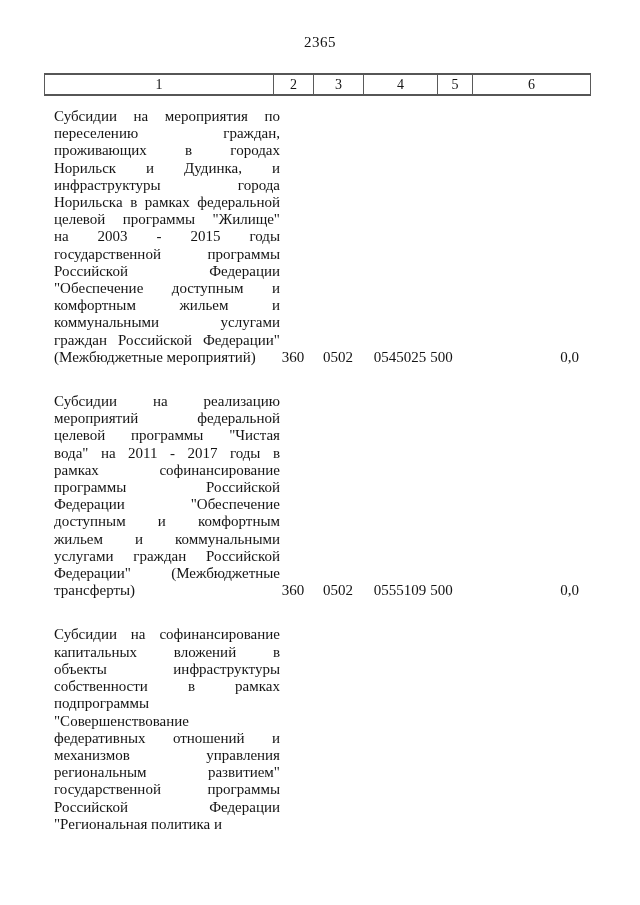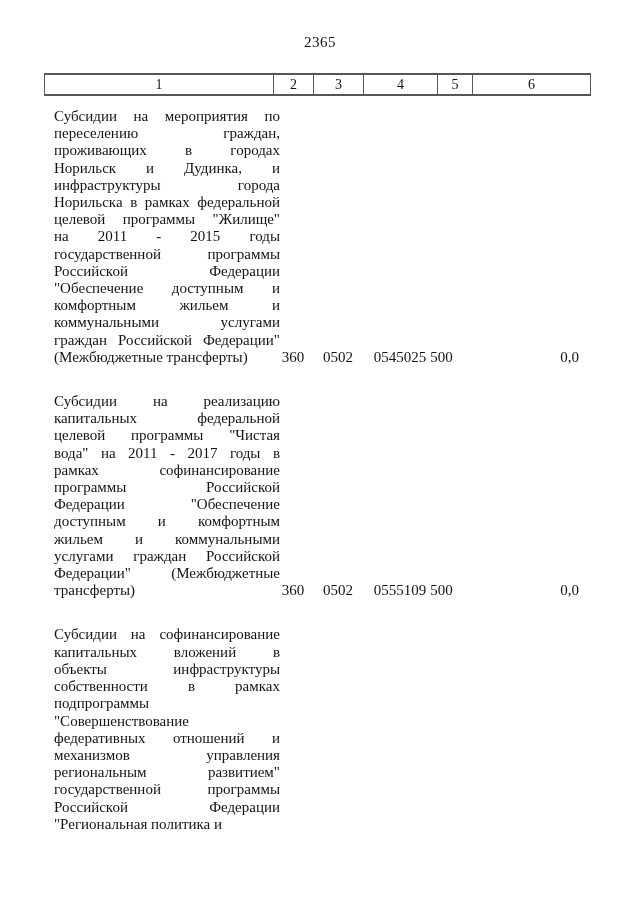--- a/index.html
+++ b/index.html
@@ -80,39 +80,39 @@
     <div id="table-body">
         <div class="row">
           <div class="name-block">
             <div class="tline">Субсидии на мероприятия по</div>
             <div class="tline">переселению граждан,</div>
             <div class="tline">проживающих в городах</div>
             <div class="tline">Норильск и Дудинка, и</div>
             <div class="tline">инфраструктуры города</div>
             <div class="tline">Норильска в рамках федеральной</div>
             <div class="tline">целевой программы "Жилище"</div>
-            <div class="tline">на 2011 - 2015 годы</div>
+            <div class="tline">на 2003 - 2015 годы</div>
             <div class="tline">государственной программы</div>
             <div class="tline">Российской Федерации</div>
             <div class="tline">"Обеспечение доступным и</div>
             <div class="tline">комфортным жильем и</div>
             <div class="tline">коммунальными услугами</div>
             <div class="tline">граждан Российской Федерации"</div>
-            <div class="tline last">(Межбюджетные трансферты)</div>
+            <div class="tline last">(Межбюджетные мероприятий)</div>
           </div>
           <div class="num col2">360</div>
           <div class="num col3">0502</div>
           <div class="num col4">0545025</div>
           <div class="num col5">500</div>
           <div class="num col6">0,0</div>
         </div>
         <div class="row">
           <div class="name-block">
             <div class="tline">Субсидии на реализацию</div>
-            <div class="tline">капитальных федеральной</div>
+            <div class="tline">мероприятий федеральной</div>
             <div class="tline">целевой программы "Чистая</div>
             <div class="tline">вода" на 2011 - 2017 годы в</div>
             <div class="tline">рамках софинансирование</div>
             <div class="tline">программы Российской</div>
             <div class="tline">Федерации "Обеспечение</div>
             <div class="tline">доступным и комфортным</div>
             <div class="tline">жильем и коммунальными</div>
             <div class="tline">услугами граждан Российской</div>
             <div class="tline">Федерации" (Межбюджетные</div>
             <div class="tline last">трансферты)</div>

